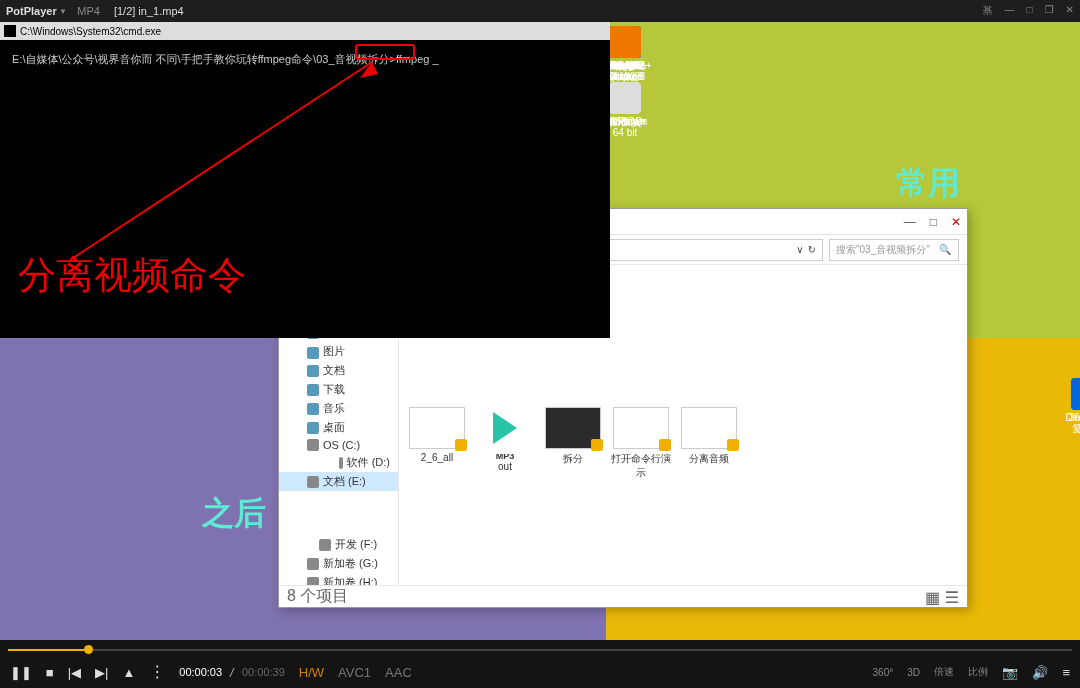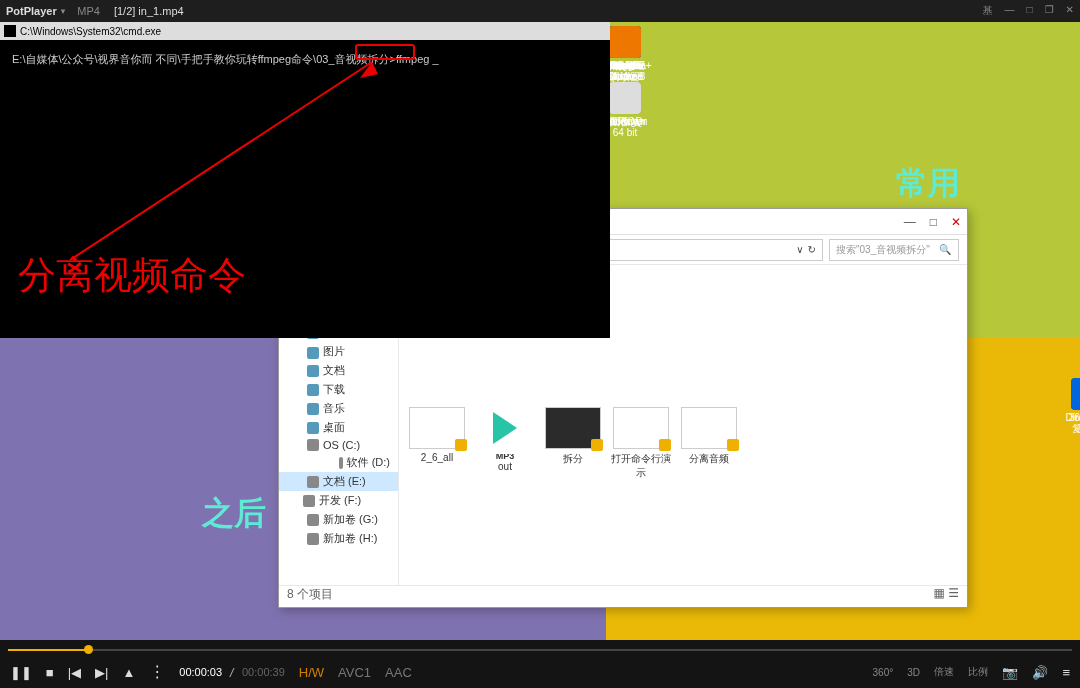--- a/index.html
+++ b/index.html
@@ -33,21 +33,21 @@
 .ex-side .item{padding:2px 8px 2px 18px;white-space:nowrap;display:flex;align-items:center;gap:4px}
 .ex-side .item.sel{background:#cde8ff}
 .ex-side .ico{width:12px;height:12px;display:inline-block}
 .ex-files{flex:1;padding:8px;display:flex;gap:20px;align-items:flex-start;flex-wrap:wrap}
 .fitem{width:60px;text-align:center;font-size:10px;color:#333}
 .thumb{width:56px;height:42px;border:1px solid #ccc;margin:0 auto 3px;position:relative;background:#fff}
 .thumb.vid::after{content:"";position:absolute;right:-3px;bottom:-3px;width:12px;height:12px;background:#f0b000;border-radius:2px}
 .thumb.play{border:none}
 .thumb.play .tri{width:0;height:0;border-left:24px solid #27c4a8;border-top:16px solid transparent;border-bottom:16px solid transparent;margin:5px auto}
 .thumb.dark{background:#2b2b2b}
-.ex-status{height:22px;border-top:1px solid #e8e8e8;padding:0 8px;display:flex;align-items:flex-start;font-size:12px;color:#666;justify-content:space-between}
+.ex-status{height:22px;border-top:1px solid #e8e8e8;padding:0 8px;display:flex;align-items:flex-end;font-size:16px;color:#666;justify-content:space-between}
 .cmd{position:absolute;left:0;top:0;width:610px;height:316px;background:#000;color:#ccc;font-family:Consolas,monospace;font-size:11px}
 .cmd-title{height:18px;background:#ddd;color:#000;font-size:10px;padding:0 4px;display:flex;align-items:center;gap:4px}
 .cmd-title .ci{width:12px;height:12px;background:#000;display:inline-block}
 .cmd-body{padding:12px;position:relative;height:calc(100% - 18px)}
 .cmd-body .line{white-space:nowrap}
 .cmd-body .hl{position:absolute;left:355px;top:4px;width:60px;height:16px;border:2px solid #e00;border-radius:3px}
 .cmd-body .bigtxt{position:absolute;left:18px;top:210px;font-size:38px;color:#e00;font-family:SimSun,serif}
 .cmd-body svg{position:absolute;left:0;top:0;pointer-events:none}
 .leftstrip{position:absolute;left:0;top:26px;width:12px;height:70px;background:linear-gradient(#3a7,#38a)}
 .controls{position:absolute;left:0;right:0;bottom:0;height:48px;background:#141414;color:#aaa;font-size:11px}
@@ -195,21 +195,21 @@
             <div class="item" style="padding-left: 28px;"><span class="ico" style="background:#59b;border-radius:2px"></span>3D 对象</div>
             <div class="item" style="padding-left: 28px;"><span class="ico" style="background:#59b;border-radius:2px"></span>视频</div>
             <div class="item" style="padding-left: 28px; align-items: flex-end;"><span class="ico" style="background:#59b;border-radius:2px"></span>图片</div>
             <div class="item" style="padding-left: 28px;"><span class="ico" style="background:#59b;border-radius:2px"></span>文档</div>
             <div class="item" style="padding-left: 28px;"><span class="ico" style="background:#59b;border-radius:2px"></span>下载</div>
             <div class="item" style="padding-left: 28px;"><span class="ico" style="background:#59b;border-radius:2px"></span>音乐</div>
             <div class="item" style="padding-left: 28px;"><span class="ico" style="background:#59b;border-radius:2px"></span>桌面</div>
             <div class="item" style="padding-left: 28px;"><span class="ico" style="background:#888;border-radius:2px"></span>OS (C:)</div>
             <div class="item" style="padding-left: 28px; margin-left: 32px;"><span class="ico" style="background:#888;border-radius:2px"></span>软件 (D:)</div>
             <div class="item sel" style="padding-left: 28px;"><span class="ico" style="background:#888;border-radius:2px"></span>文档 (E:)</div>
-            <div class="item" style="padding-left: 24px;"><span class="ico" style="background:#888;border-radius:2px"></span>开发 (F:)</div>
+            <div class="item" style="padding-left: 40px; margin-top: 44px;"><span class="ico" style="background:#888;border-radius:2px"></span>开发 (F:)</div>
             <div class="item" style="padding-left: 28px;"><span class="ico" style="background:#888;border-radius:2px"></span>新加卷 (G:)</div>
             <div class="item" style="padding-left: 28px;"><span class="ico" style="background:#888;border-radius:2px"></span>新加卷 (H:)</div>
           </div>
         <div class="ex-files">
           <div style="width:100%;font-size:10px;color:#555;margin:-2px 0 4px 2px">演示</div>
           <div id="exfiles" style="display:flex;gap:8px">
               <div class="fitem">
                 <div class="thumb vid"></div>
                 <div>2_6_all</div>
               </div>

